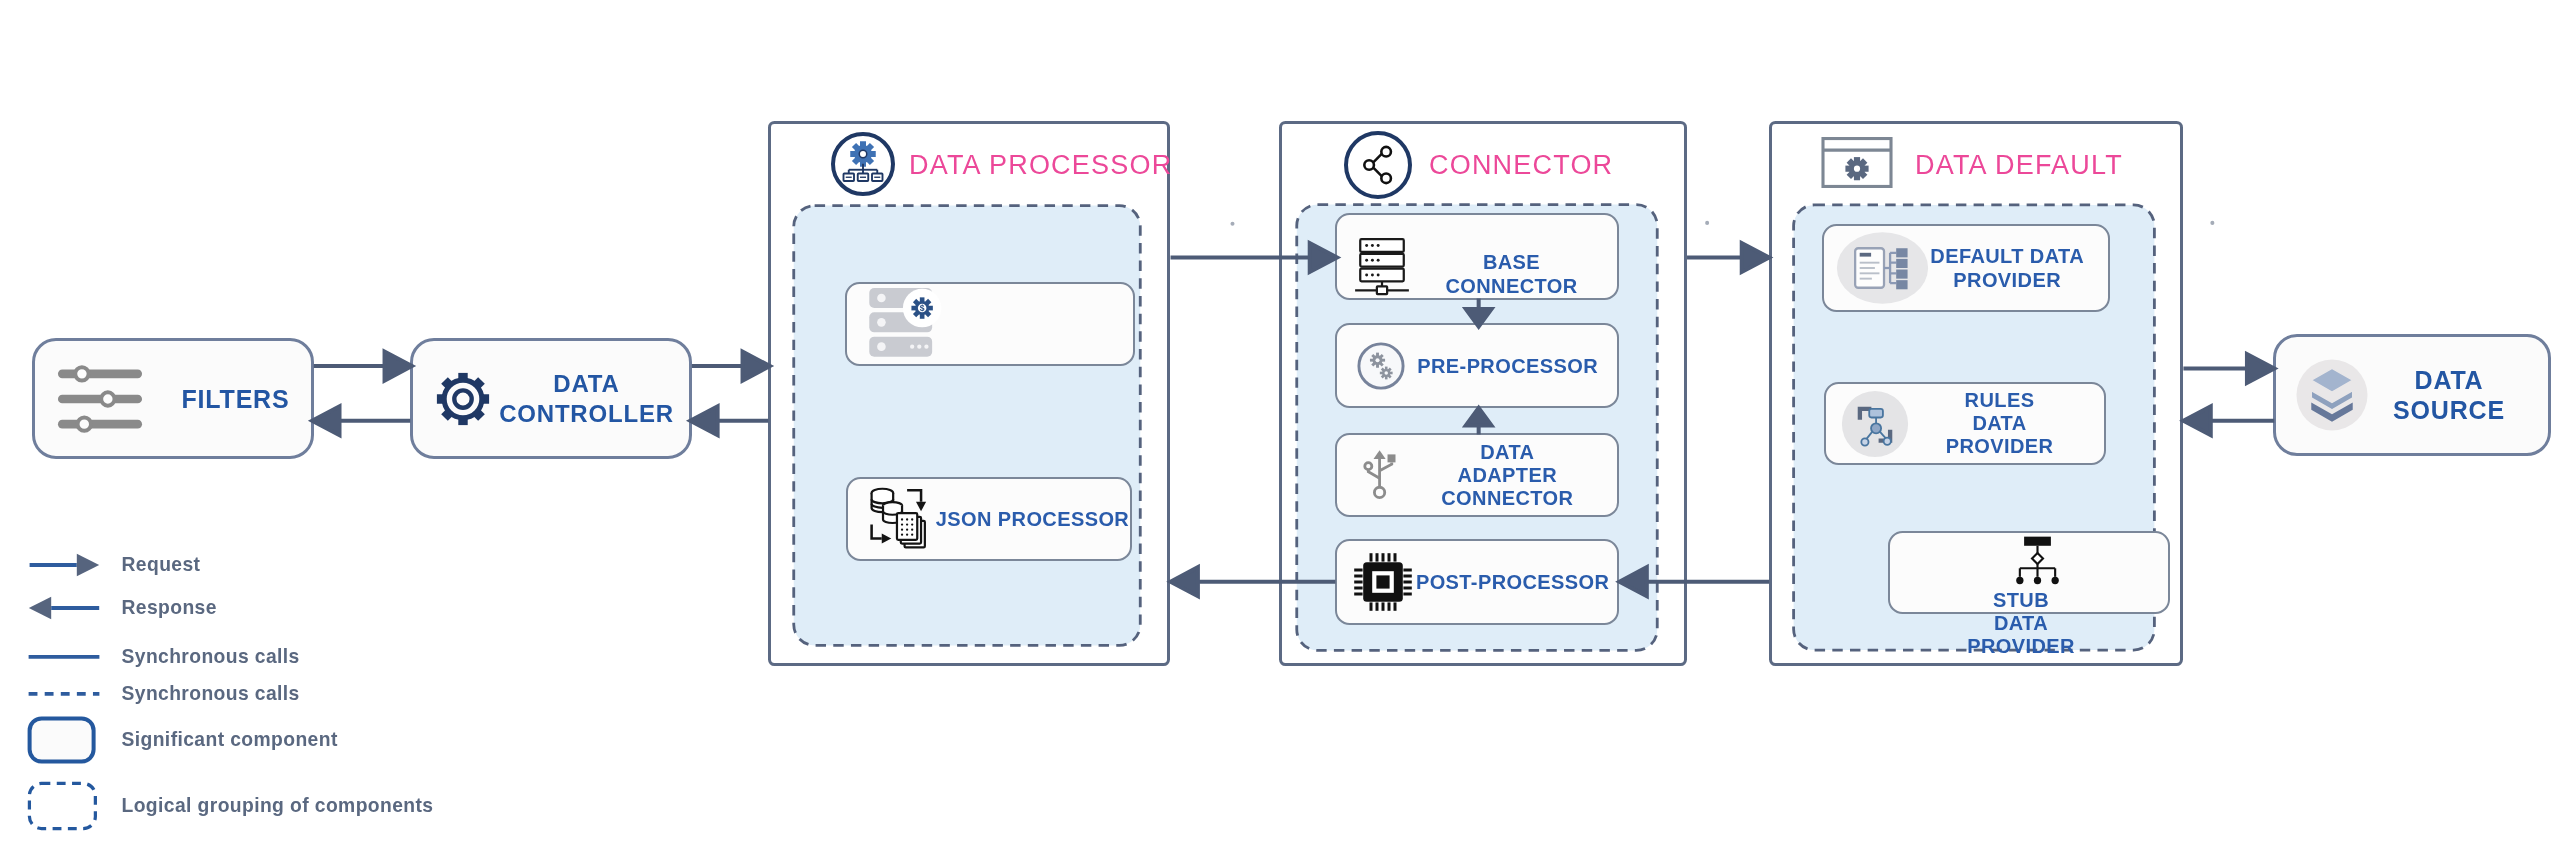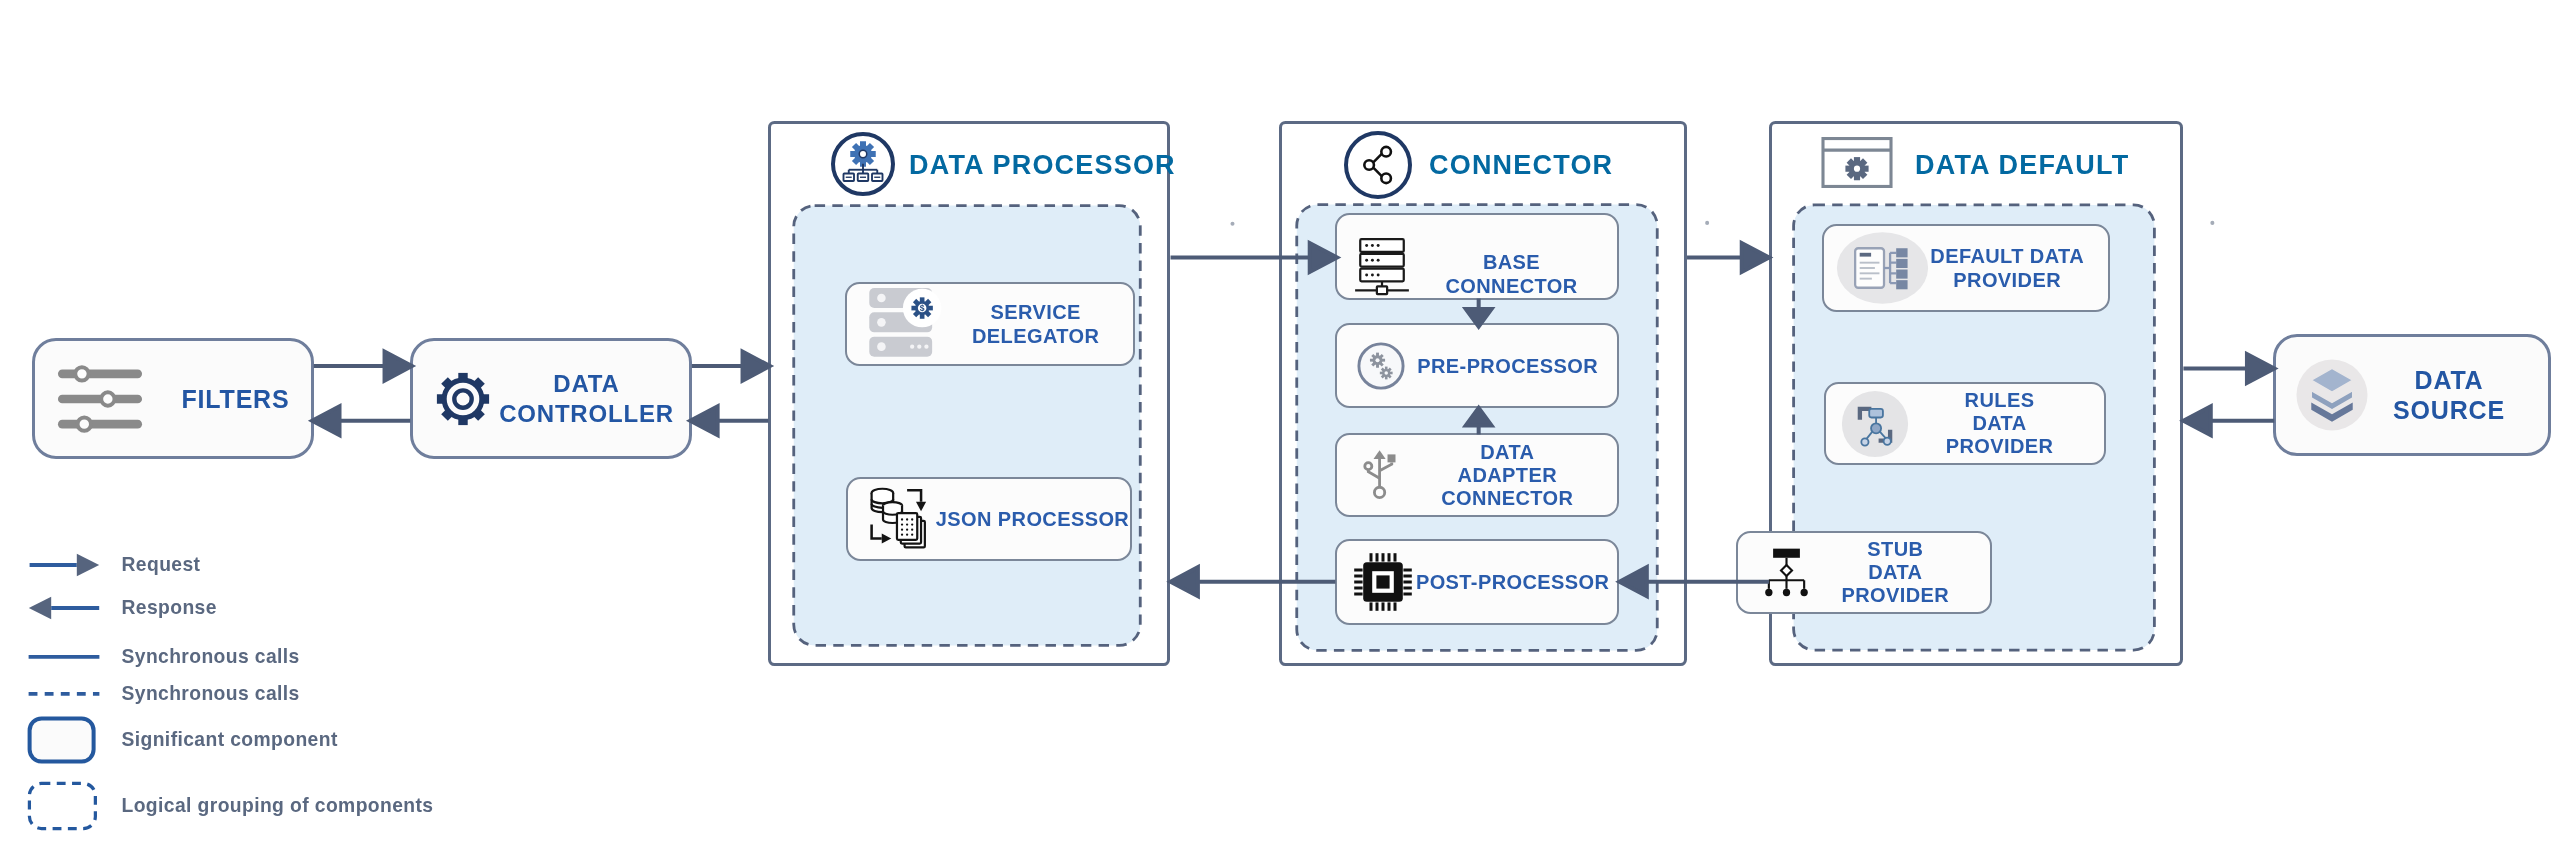--- a/index.html
+++ b/index.html
@@ -7,21 +7,21 @@
        font-family:"Liberation Sans",sans-serif;}
   .abs{position:absolute;box-sizing:border-box;}
   .panel{border:3.2px solid #5C6A84;border-radius:6.4px;background:#FFFFFF;z-index:1;}
   .group-svg{z-index:2;}
   .node{border:3.2px solid #6F7E9C;border-radius:24px;background:#FBFBFB;
         display:flex;align-items:center;z-index:3;}
   .subnode{border:2.4px solid #7B8799;border-radius:14.5px;background:#FCFCFC;
         display:flex;align-items:center;z-index:3;}
   .badge{border:4px solid #1F3864;border-radius:50%;background:#FFFFFF;
         display:flex;align-items:center;justify-content:center;z-index:3;}
-  .panel-title{font-size:27px;font-weight:700;color:#0369a1;letter-spacing:1.2px;
+  .panel-title{font-size:27px;font-weight:400;color:#ec4899;letter-spacing:1.2px;
         white-space:nowrap;z-index:3;}
   .node-label{font-size:25px;font-weight:700;color:#2356A3;letter-spacing:0.8px;
         line-height:30px;text-align:center;white-space:pre-line;flex:1;}
   .sub-label{font-size:20px;font-weight:700;color:#2A5CAC;letter-spacing:0.4px;
         line-height:24px;text-align:center;white-space:pre-line;flex:1;}
   .icon-box{display:flex;align-items:center;justify-content:center;flex:0 0 auto;}
   .wires{left:0;top:0;z-index:6;pointer-events:none;}
   .legend-row{position:absolute;display:flex;align-items:center;z-index:3;}
   .legend-label{font-size:19.3px;font-weight:700;color:#5A6880;letter-spacing:0.4px;
         margin-left:21px;white-space:nowrap;}
@@ -132,22 +132,20 @@
         <line x1="65" y1="32" x2="95" y2="32"></line>
           <line x1="80" y1="17" x2="80" y2="47"></line>
         <line x1="69.4" y1="21.4" x2="90.6" y2="42.6"></line>
           <line x1="90.6" y1="21.4" x2="69.4" y2="42.6"></line>
       </g>
       <circle cx="80" cy="32" r="10" fill="#2B5186"></circle>
         <circle cx="80" cy="32" r="6" fill="#FFFFFF"></circle>
       <text x="80" y="36.5" text-anchor="middle" font-size="12" font-weight="bold" fill="#2B5186" font-family="Liberation Sans, sans-serif">$</text>
     </svg>
   </span>
-  <span class="sub-label" style="margin-right:6.4px;">SERVICE
-DELEGATOR</span>
 </div>
 
 <div class="abs subnode" style="left:846px;top:477px;width:286px;height:84px;">
   <span class="icon-box" style="margin-left:16px;">
     <svg width="71" height="71" viewBox="0 0 112 112">
       <g fill="#FFFFFF" stroke="#141414" stroke-width="3.5">
         <path d="M12,14 a17,6.5 0 1 0 34,0 a17,6.5 0 1 0 -34,0"></path>
         <path d="M12,14 v24 a17,6.5 0 0 0 34,0 v-24"></path>
         <path d="M12,24 a17,6.5 0 0 0 34,0" fill="none"></path>
         <path d="M12,31 a17,6.5 0 0 0 34,0" fill="none"></path>
@@ -373,21 +371,21 @@
       <line x1="57" y1="61" x2="65" y2="70" stroke="#49759F" stroke-width="2.5"></line>
       <circle cx="36" cy="75" r="5" fill="#C6D3E6" stroke="#49759F" stroke-width="2.5"></circle>
       <circle cx="67" cy="74" r="5" fill="#C6D3E6" stroke="#49759F" stroke-width="2.5"></circle>
     </svg>
   </span>
   <span class="sub-label" style="line-height:23px;margin-right:16px;">RULES
 DATA
 PROVIDER</span>
 </div>
 
-<div class="abs subnode" style="left:1736px;top:531px;width:256px;height:83px;">
+<div class="abs subnode" style="left:1888px;top:531px;width:282px;height:83px;flex-direction:column;">
   <span class="icon-box" style="margin-left:17.7px;">
     <svg width="61" height="56" viewBox="0 0 100 92">
       <rect x="28" y="6" width="44" height="15" fill="#111111"></rect>
       <g stroke="#111111" stroke-width="3.5" fill="none">
         <line x1="50" y1="21" x2="50" y2="33"></line>
         <line x1="50" y1="51" x2="50" y2="58"></line>
         <line x1="21" y1="58" x2="79" y2="58"></line>
         <line x1="21" y1="58" x2="21" y2="72"></line>
           <line x1="50" y1="58" x2="50" y2="72"></line>
           <line x1="79" y1="58" x2="79" y2="72"></line>

